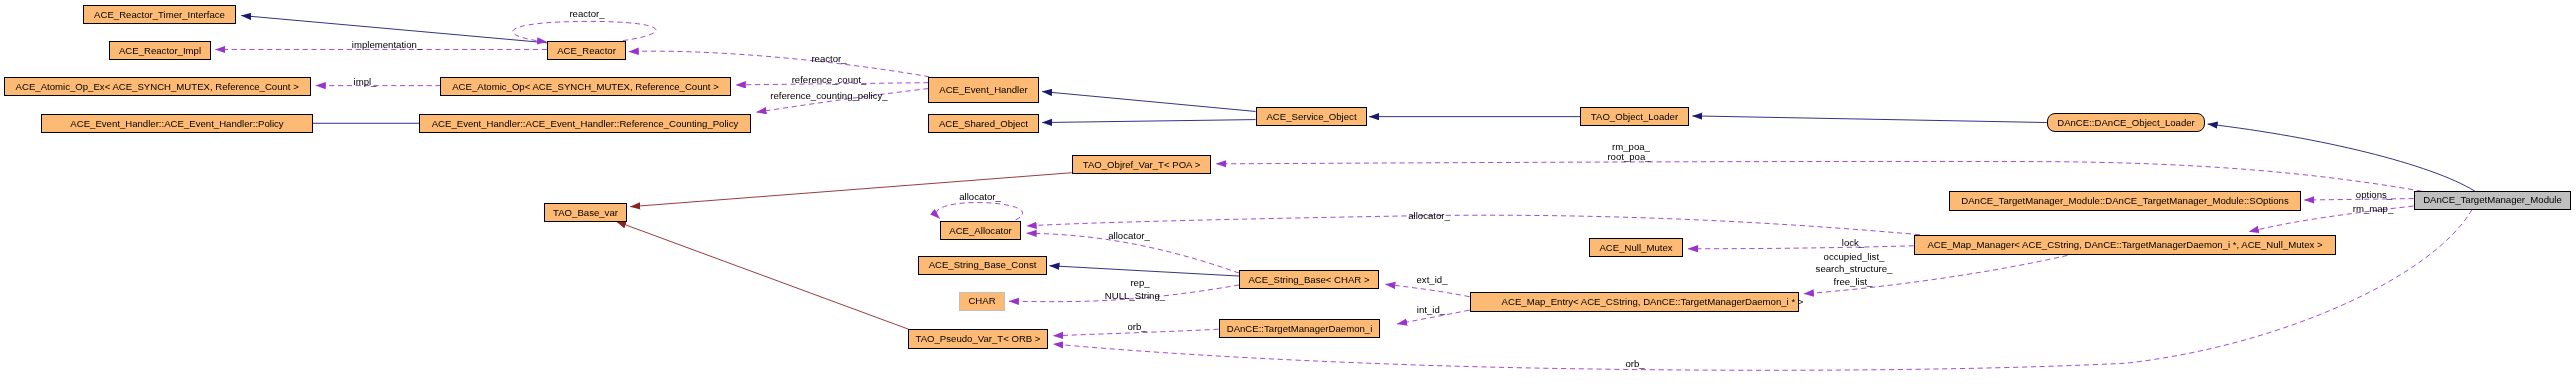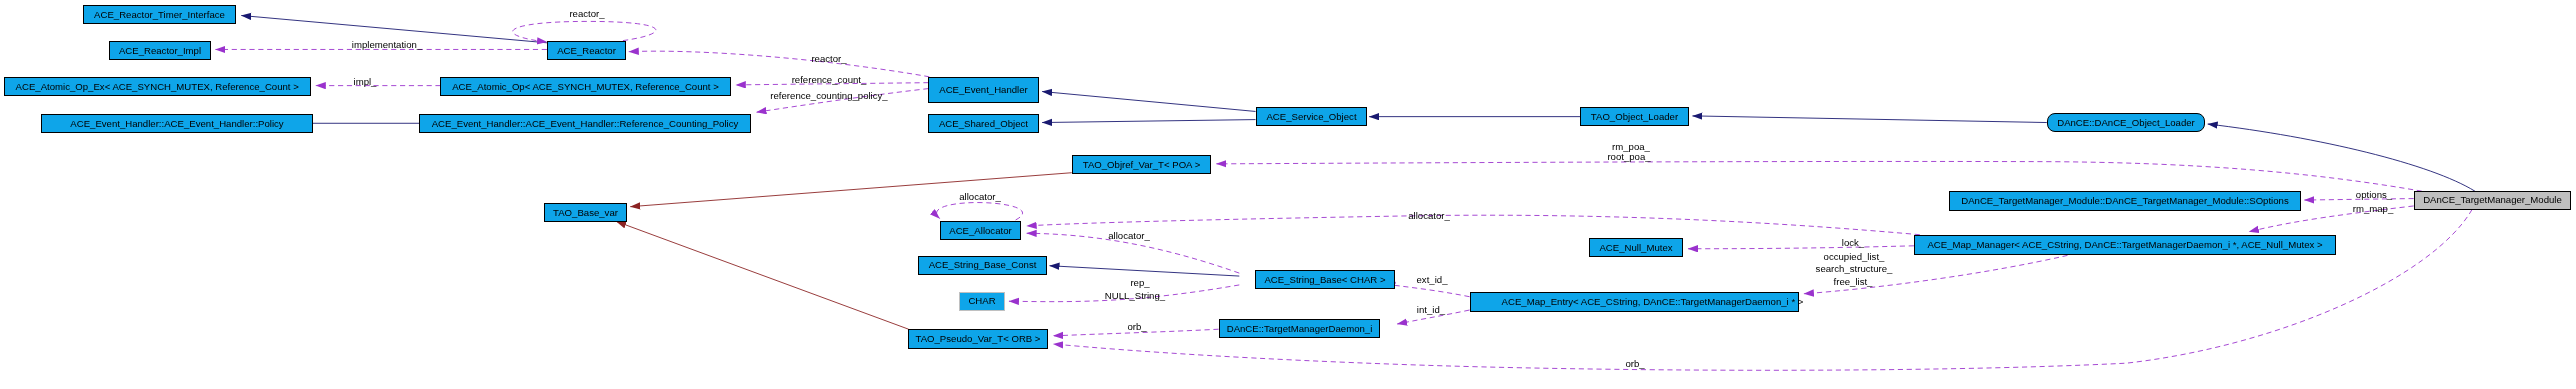--- a/index.html
+++ b/index.html
@@ -8,21 +8,21 @@
     width:2576px;height:389px;
     background:#ffffff;
     font-family:"Liberation Sans","DejaVu Sans",sans-serif;
     overflow:hidden;
   }
   .edges-layer{position:absolute;left:0;top:0;width:2576px;height:389px;z-index:1;}
   .node{
     position:absolute;
     box-sizing:border-box;
     border:0.7px solid #000000;
-    background:#0ea5e9;
+    background:#fdba74;
     color:#000000;
     display:flex;align-items:center;justify-content:center;
     font-size:9.6px;line-height:1;white-space:nowrap;
     z-index:3;
   }
   .node.gray-border{border-color:#c0c0c0;}
   .node.highlight{background:#bfbfbf;}
   .edge-label{
     position:absolute;
     transform:translate(-50%,-50%);
@@ -117,20 +117,20 @@
       <div class="node" style="left: 1580px; top: 107px; width: 109px; height: 19px;">TAO_Object_Loader</div>
       <div class="node" style="left: 2047px; top: 113px; width: 158px; height: 19px; border-radius: 8px;">DAnCE::DAnCE_Object_Loader</div>
       <div class="node" style="left: 1072px; top: 155px; width: 139px; height: 19px;">TAO_Objref_Var_T&lt; POA &gt;</div>
       <div class="node" style="left: 544px; top: 203px; width: 83px; height: 19px;">TAO_Base_var</div>
       <div class="node" style="left: 1949px; top: 191px; width: 352px; height: 20px;">DAnCE_TargetManager_Module::DAnCE_TargetManager_Module::SOptions</div>
       <div class="node highlight" style="left: 2414px; top: 191px; width: 157px; height: 18.5px;">DAnCE_TargetManager_Module</div>
       <div class="node" style="left: 940px; top: 221px; width: 81px; height: 19px;">ACE_Allocator</div>
       <div class="node" style="left: 1589px; top: 238px; width: 94px; height: 19px;">ACE_Null_Mutex</div>
       <div class="node" style="left: 1914px; top: 235px; width: 422px; height: 20px;">ACE_Map_Manager&lt; ACE_CString, DAnCE::TargetManagerDaemon_i *, ACE_Null_Mutex &gt;</div>
       <div class="node" style="left: 918px; top: 256px; width: 129px; height: 18.5px;">ACE_String_Base_Const</div>
-      <div class="node" style="left: 1239px; top: 270px; width: 140px; height: 19px; margin-left: 16px;">ACE_String_Base&lt; CHAR &gt;</div>
+      <div class="node" style="left: 1239px; top: 270px; width: 140px; height: 19px;">ACE_String_Base&lt; CHAR &gt;</div>
       <div class="node gray-border" style="left: 959px; top: 292px; width: 46px; height: 18.5px;">CHAR</div>
       <div class="node" style="left: 1470px; top: 292px; width: 329px; height: 20px; padding-left: 36px;">ACE_Map_Entry&lt; ACE_CString, DAnCE::TargetManagerDaemon_i * &gt;</div>
       <div class="node" style="left: 1219px; top: 319px; width: 161px; height: 19px;">DAnCE::TargetManagerDaemon_i</div>
       <div class="node" style="left: 908px; top: 329px; width: 140px; height: 20px;">TAO_Pseudo_Var_T&lt; ORB &gt;</div>
     </div>
 </div>
 
 
 </body></html>

